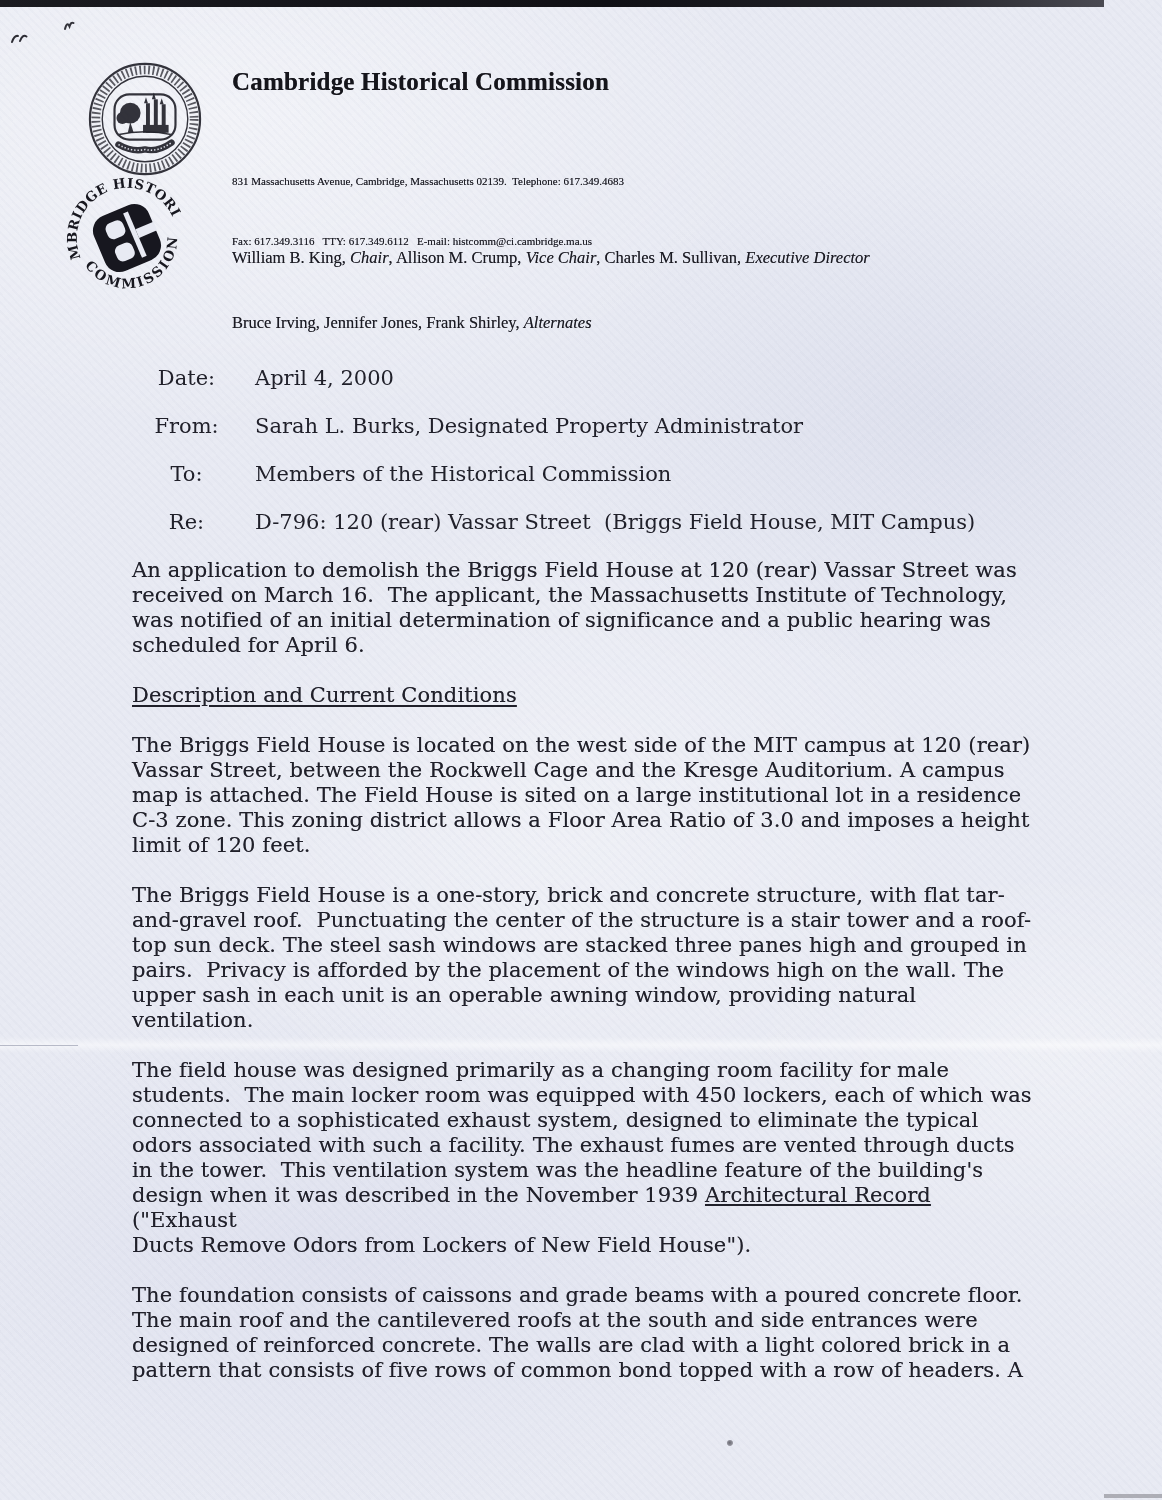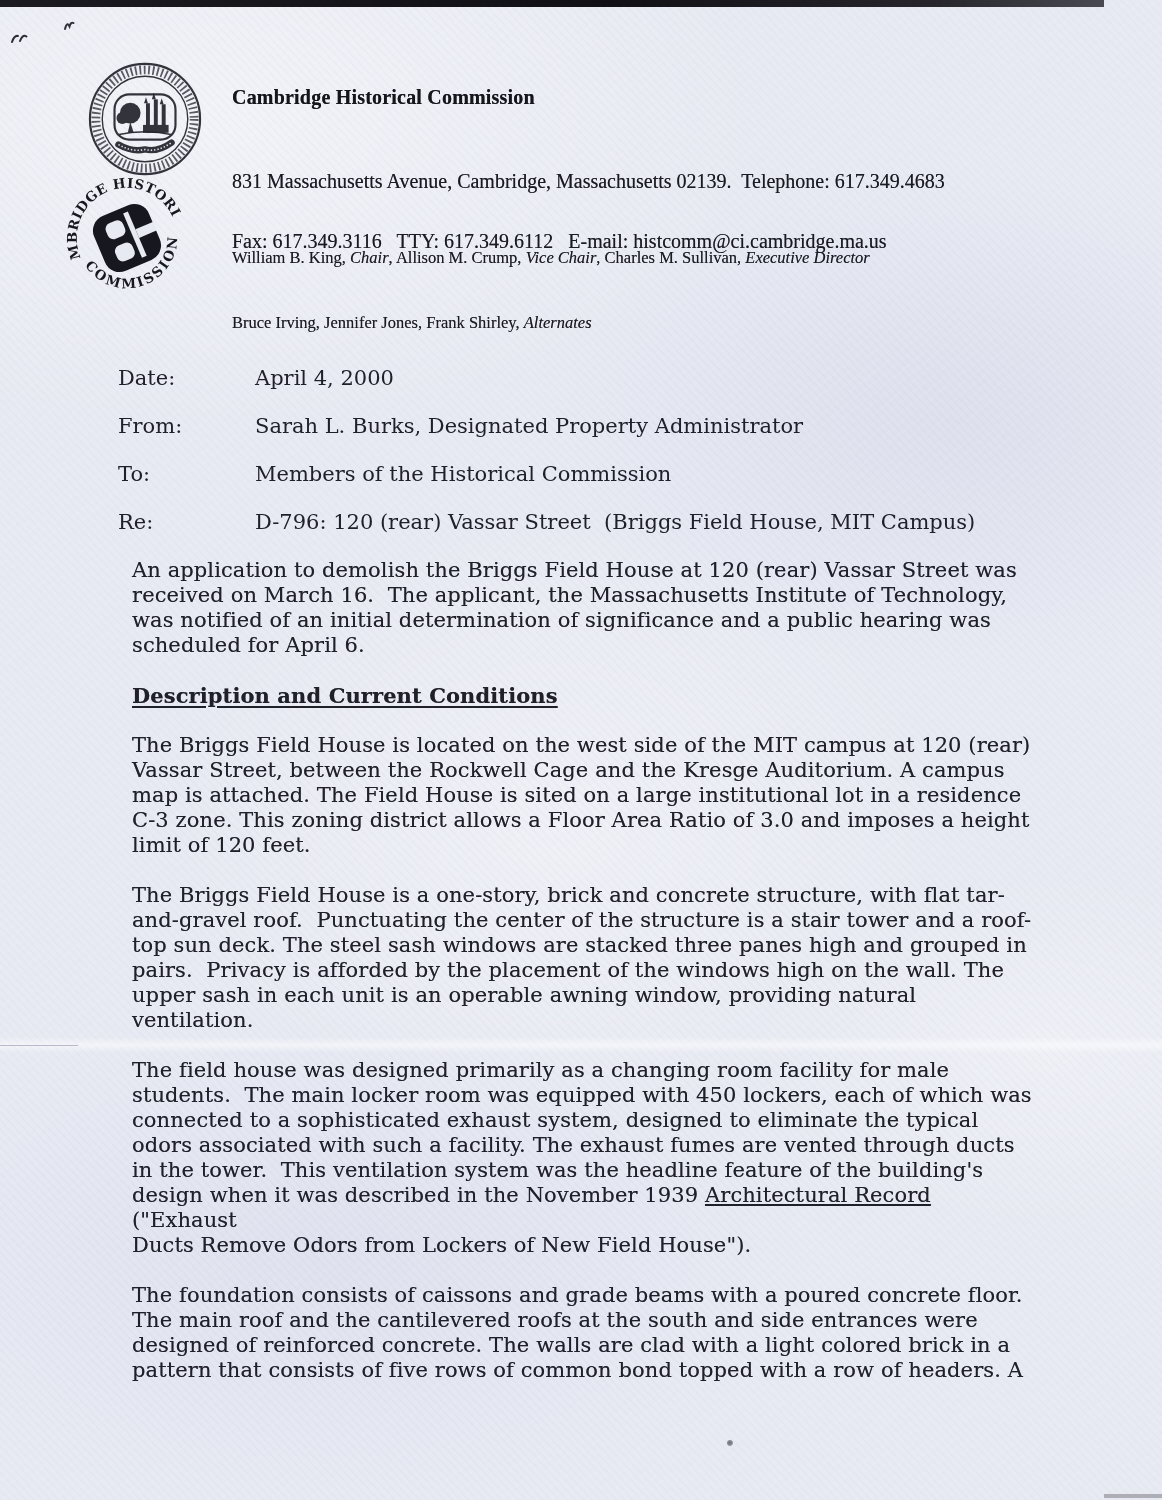--- a/index.html
+++ b/index.html
@@ -18,52 +18,52 @@
   .grain {
     position:absolute; inset:0; pointer-events:none;
     background-image:
       repeating-linear-gradient(47deg, rgba(120,130,160,.035) 0 2px, transparent 2px 6px),
       repeating-linear-gradient(-39deg, rgba(255,255,255,.05) 0 3px, transparent 3px 8px);
   }
   .abs { position:absolute; }
 
   
   .org-name {
-    left:232px; top:86px;
+    left:232px; top:68px;
     font-family:"Liberation Serif", serif; font-weight:bold;
-    font-size:20px; color:#15151b; letter-spacing:.2px;
+    font-size:25px; color:#15151b; letter-spacing:.2px;
     text-shadow:0 0 .5px rgba(20,20,30,.7);
   }
   .address-block {
     left:232px; top:131px;
-    font-family:"Liberation Serif", serif; font-size:20px; line-height:20px;
+    font-family:"Liberation Serif", serif; font-size:11px; line-height:20px;
     color:#1a1a22; white-space:pre-wrap; text-shadow:0 0 .4px rgba(20,20,30,.6);
   }
   .members-block {
     left:232px; top:204px;
     font-family:"Liberation Serif", serif; font-size:16.5px; line-height:21.5px;
     color:#1a1a22; white-space:pre-wrap; text-shadow:0 0 .4px rgba(20,20,30,.55);
   }
   .it { font-style:italic; }
   .ul { text-decoration:underline; }
 
   
-  .memo { left:118px; top:366px; font-size:21px; line-height:25px; }
+  .memo { left:118px; top:366px; font-size:21px; line-height:25px;text-align:center; }
   .memo-row { display:flex; margin-bottom:23px; }
   .memo-label { width:137px; flex:0 0 137px; }
   .memo-value { white-space:pre-wrap; }
 
   
   .letter-body {
     left:118px; top:558px; width:920px;
     font-size:21px; line-height:25px; letter-spacing:.1px;
     text-shadow:0 0 .4px rgba(25,25,35,.5);
   }
   .letter-body p { margin:0 0 25px 14px; white-space:pre-wrap; }
-  .section-heading { margin:0 0 25px 0; text-decoration:underline; text-underline-offset:3px;font-weight:bold; }
+  .section-heading { margin:0 0 25px 0; text-decoration:underline; text-underline-offset:3px; }
 
   
   .scan-strip { left:0; top:1492; width:1104px; height:7px;
     background:linear-gradient(to right,#1b1b20 0%,#101015 55%,#26262c 85%,#4a4a52 100%); }
   .scan-strip-right { left:1104px; top:1494px; width:58px; height:4px; background:#9a9aa2; opacity:.75; }
   .smudge-dot { left:727px; top:1440px; width:6px; height:6px; border-radius:50%;
     background:radial-gradient(circle at 45% 45%, #6a6a72, #9a9aa4 70%, transparent 75%); }
   .crease-band { left:0; top:1037px; width:1162px; height:16px;
     background:linear-gradient(to bottom, transparent, rgba(255,255,255,.5) 50%, transparent); }
   .crease-line { left:0; top:1045px; width:78px; height:1px; background:rgba(110,115,140,.45); }

